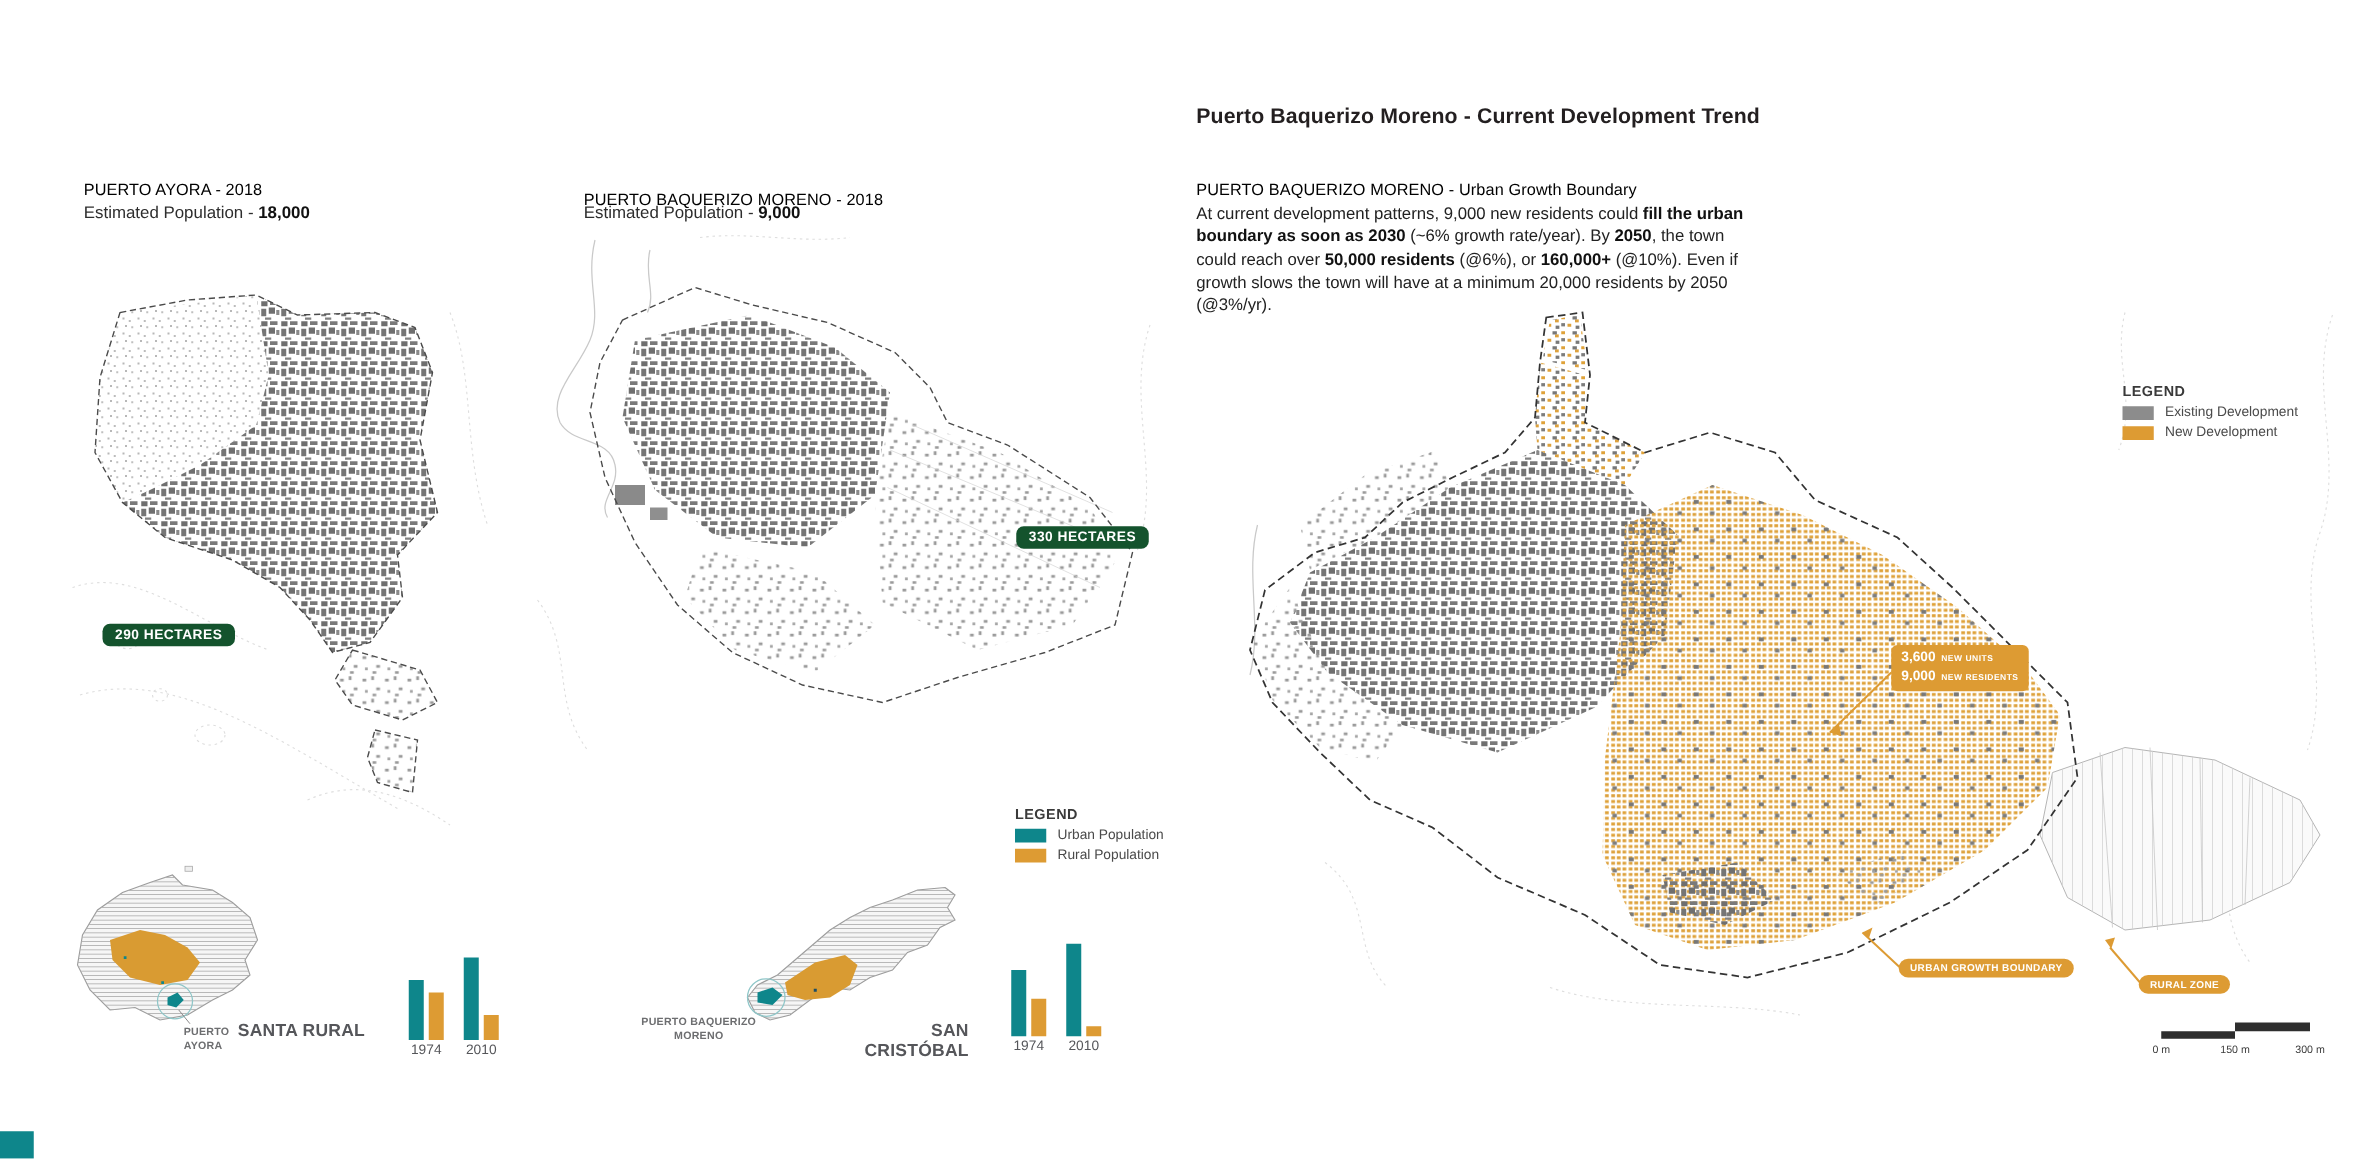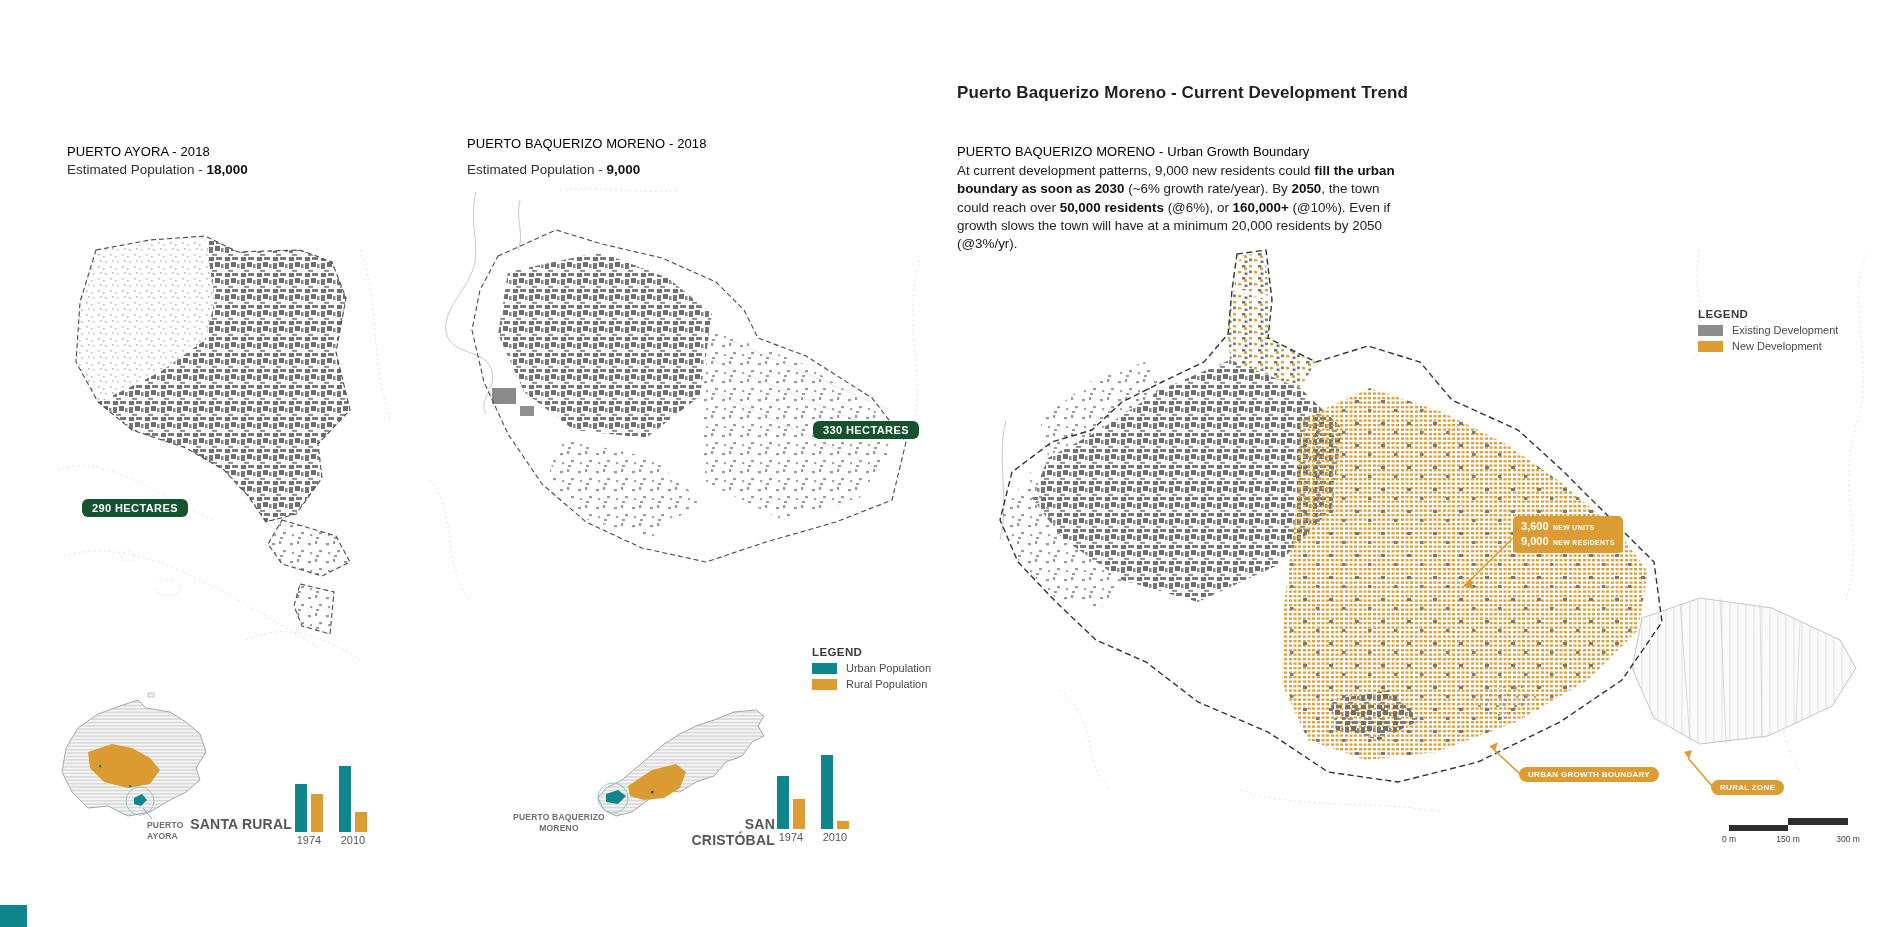--- a/index.html
+++ b/index.html
@@ -20,21 +20,21 @@
   .ub-val{font-size:11px;}
   .ub-sub{font-size:6.8px;letter-spacing:.4px;}
   .tag-badge{font-size:8px;padding:3px 9px;border-radius:8px;letter-spacing:.3px;}
   .legend-box{width:170px;}
   .legend-title{font-size:11.5px;font-weight:bold;color:#3a3a3a;letter-spacing:.4px;}
   .legend-row{display:flex;align-items:center;gap:9px;margin-top:4px;}
   .legend-swatch{width:25px;height:11px;flex:0 0 auto;}
   .legend-label{font-size:11px;color:#4a4a4a;}
   .big-label{font-size:14px;font-weight:bold;color:#55565a;letter-spacing:.2px;}
   .small-label{font-size:8.5px;font-weight:bold;color:#6d6e70;line-height:1.3;letter-spacing:.2px;}
-  .chart{display:flex;align-items:flex-end;gap:16px;}
+  .chart{display:flex;align-items:flex-end;gap:16px;margin-left:32px;}
   .cgroup{display:flex;flex-direction:column;align-items:center;}
   .cbars{display:flex;align-items:flex-end;gap:4px;}
   .cbar{width:12px;}
   .clabel{font-size:11px;color:#55565a;margin-top:2px;}
   #scalebar{width:122px;height:30px;}
   .sb-low{position:absolute;left:0;top:8px;width:59px;height:6px;background:#2e2e2e;}
   .sb-high{position:absolute;left:59px;top:1px;width:60px;height:7px;background:#2e2e2e;}
   .sb-lab{position:absolute;top:17px;font-size:8.5px;color:#3c3c3c;width:36px;text-align:center;}
   svg{position:absolute;overflow:visible;}
   .ctr{fill:none;stroke:#dedede;stroke-width:.9;stroke-dasharray:2 3;}
@@ -151,21 +151,21 @@
       </div>
       <div class="cgroup">
         <div class="cbars" style="height: 70px;">
           <div class="cbar" style="height: 66px; background: rgb(14, 134, 139);"></div>
           <div class="cbar" style="height: 20px; background: rgb(221, 155, 51);"></div>
         </div>
         <div class="clabel">2010</div>
       </div>
     </div>
 
-  <div class="abs theading" style="left:467px;top:136px;text-align:center;">PUERTO BAQUERIZO MORENO - 2018</div>
+  <div class="abs theading" style="left:467px;top:152px;text-align:center;">PUERTO BAQUERIZO MORENO - 2018</div>
   <div class="abs popline" style="left:467px;top:162px;">
     <span>Estimated Population - </span><b>9,000</b>
   </div>
 
   <svg style="left:400px;top:183px;" width="580" height="460" viewBox="400 183 580 460">
     <path class="coast" d="M476,192 C468,225 482,248 472,272 C462,296 438,316 448,338 C458,356 488,350 492,372 C496,390 478,400 486,414"></path>
     <path class="coast" d="M520,200 C515,220 525,235 518,250"></path>
     <path class="ctr" d="M560,190 C600,185 640,195 680,190"></path>
     <path class="ctr" d="M920,260 C900,320 930,380 910,440"></path>
     <path class="ctr" d="M430,480 C460,520 440,560 470,600"></path>

